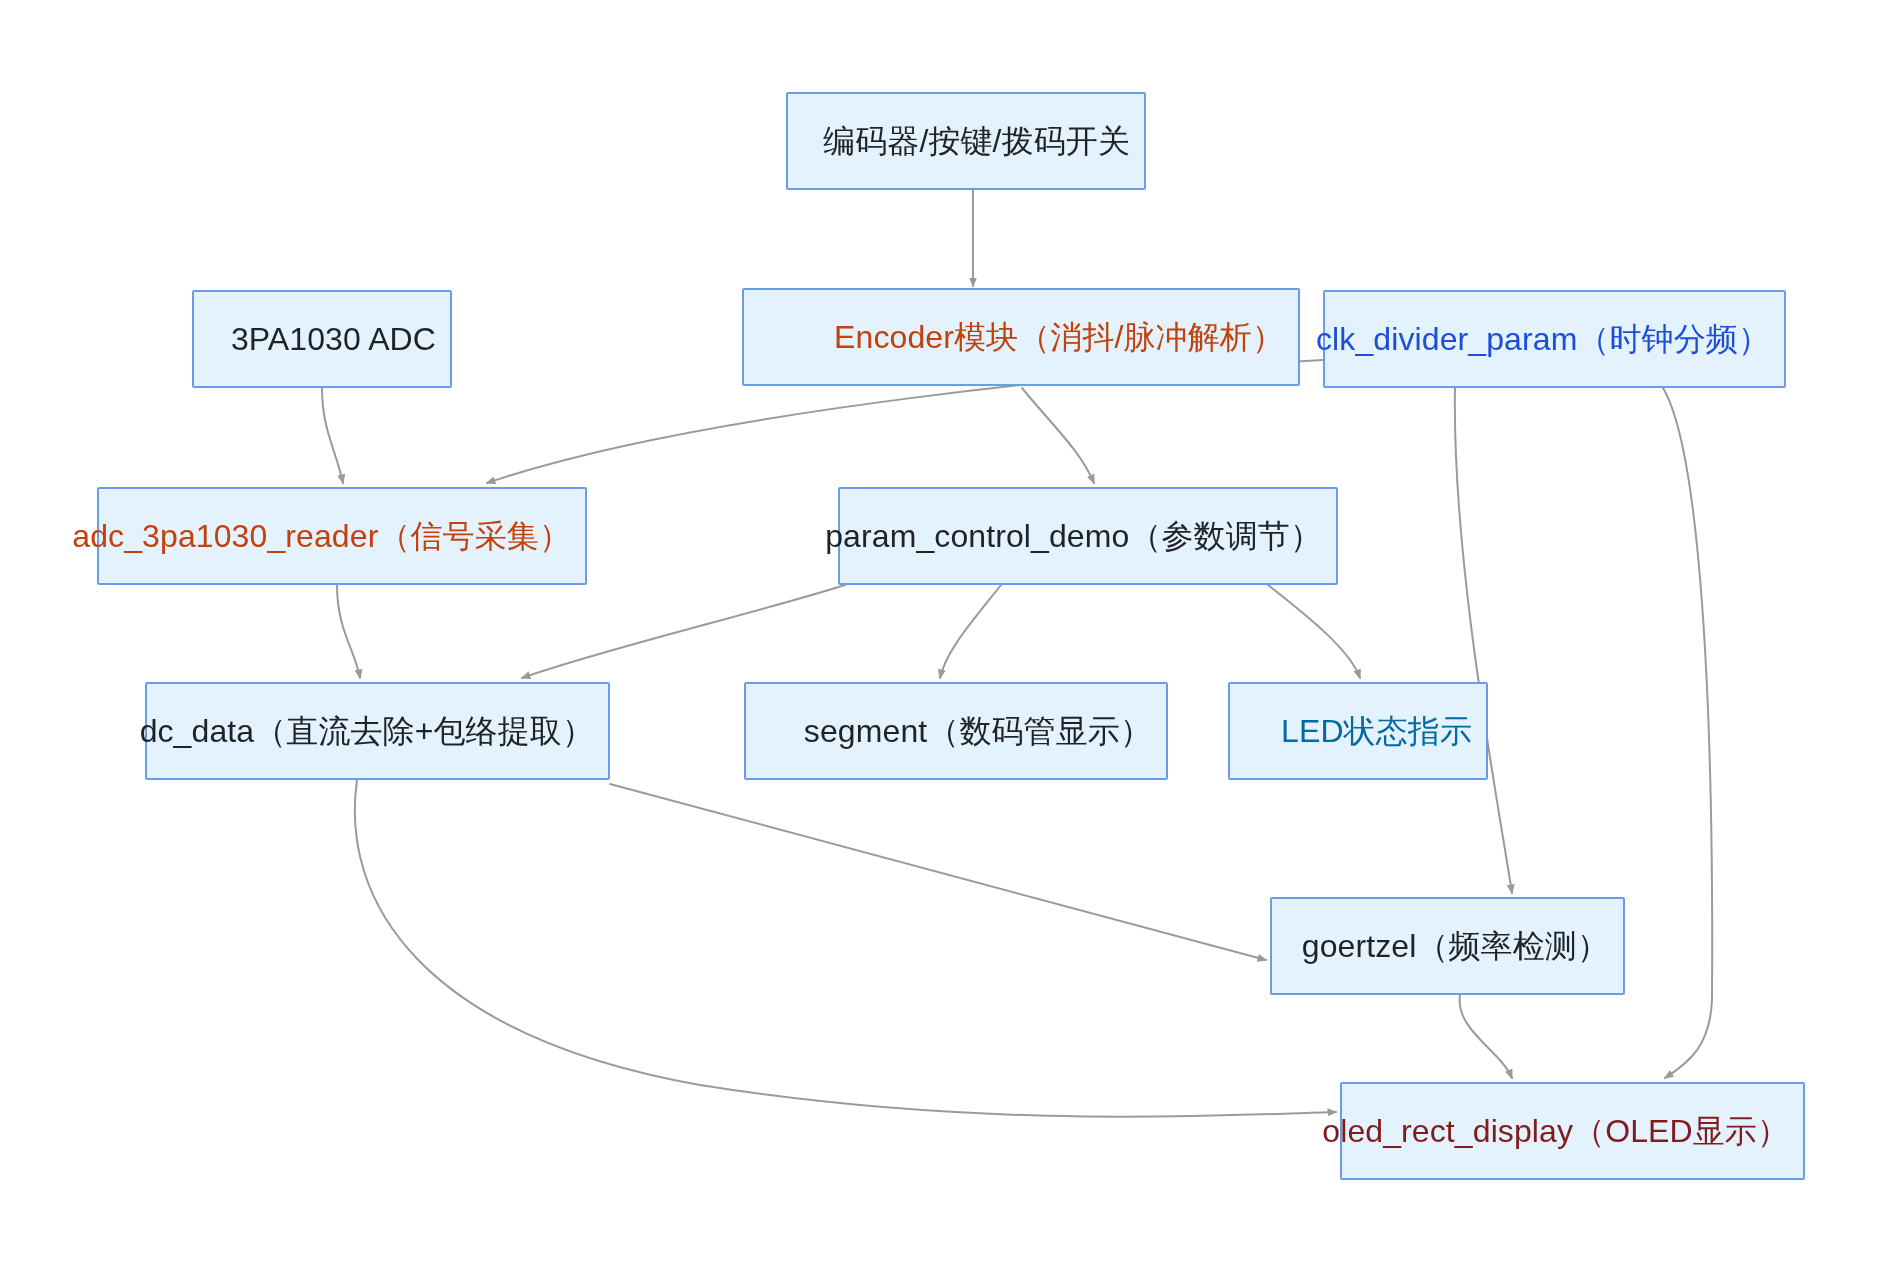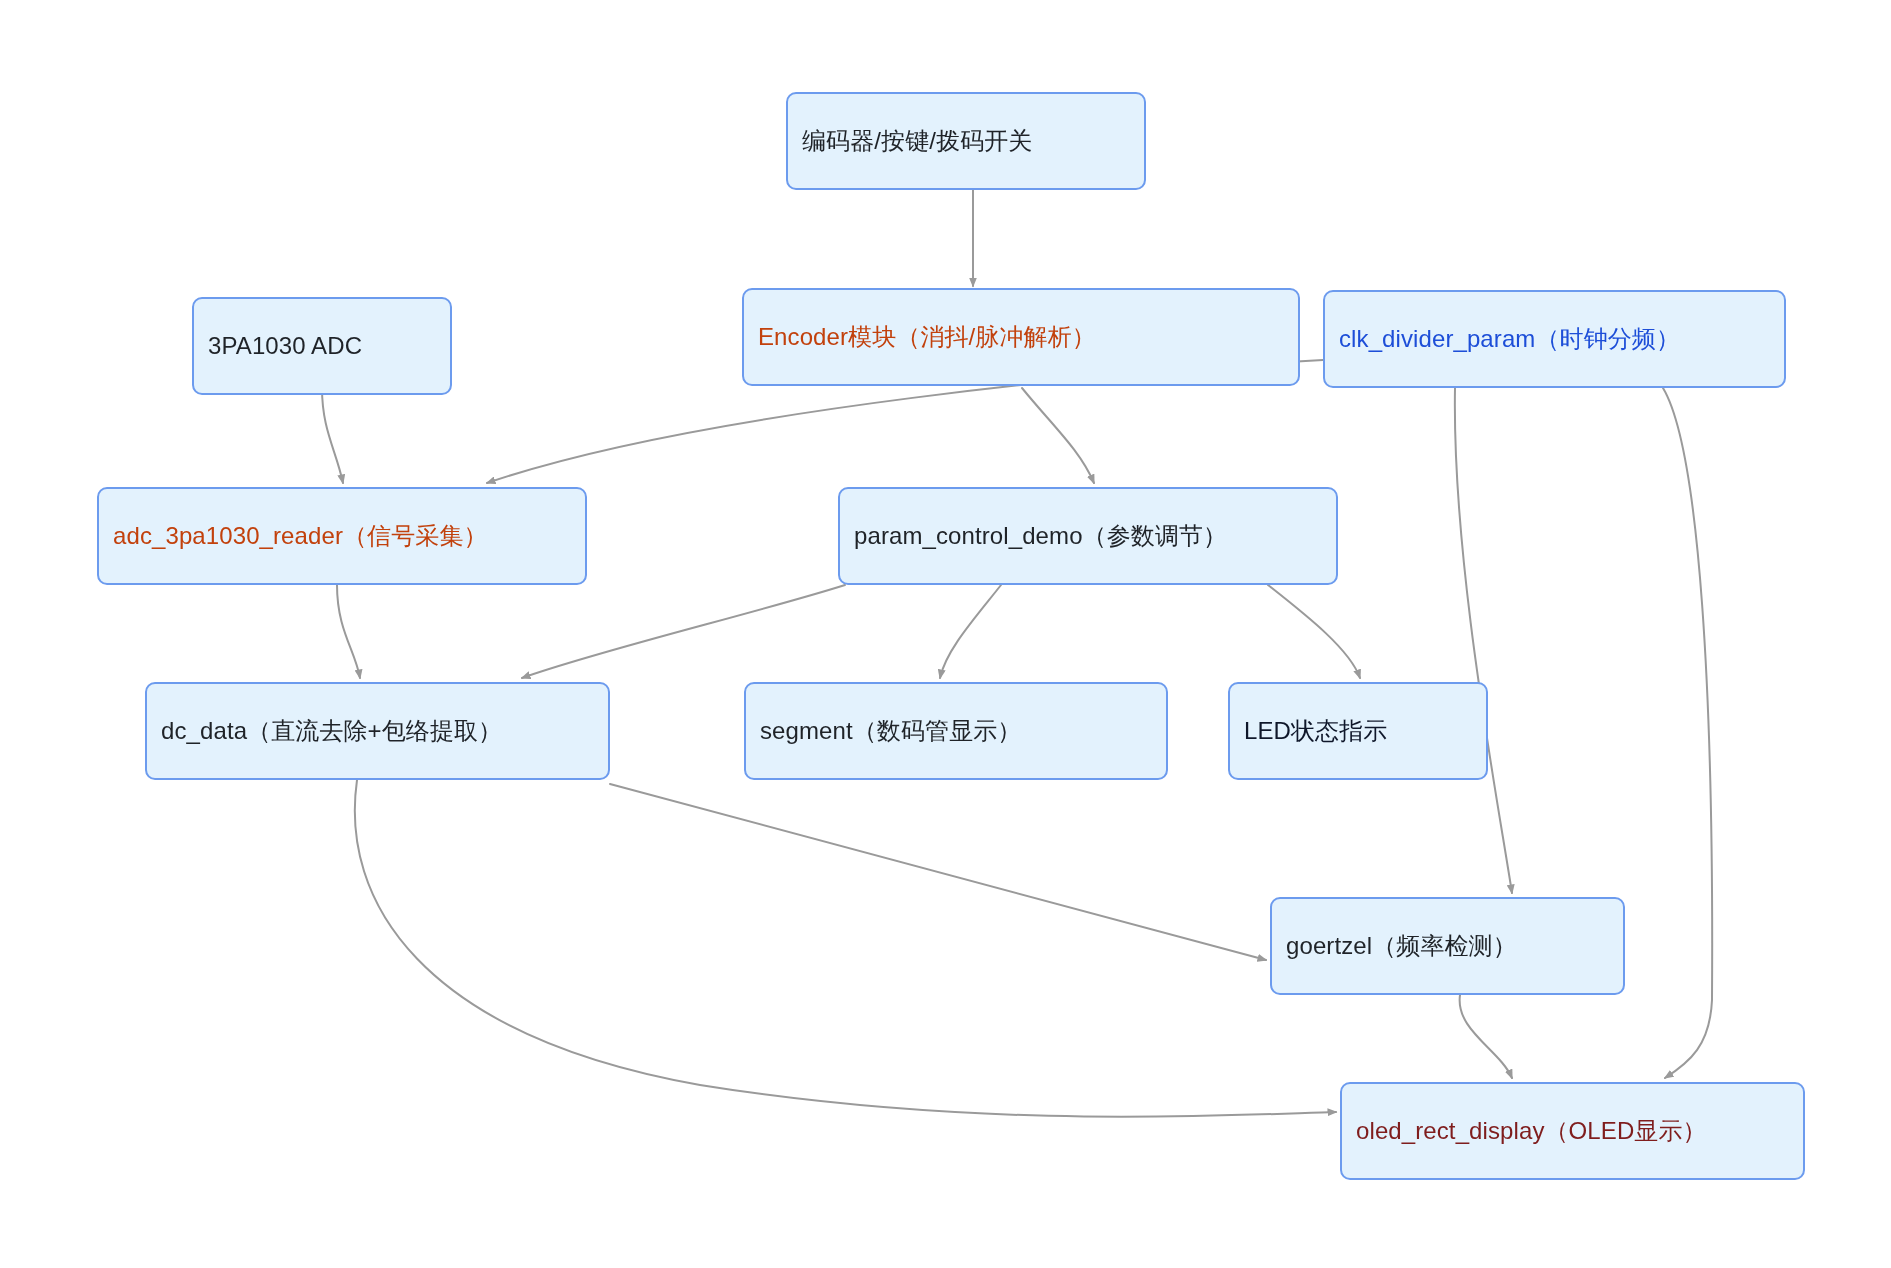--- a/index.html
+++ b/index.html
@@ -24,26 +24,26 @@
     top: 0;
     width: 1891px;
     height: 1268px;
     pointer-events: none;
   }
   .node {
     position: absolute;
     box-sizing: border-box;
     background: #e3f2fd;
     border: 2px solid #6c9bee;
-    border-radius: 10px;
+    border-radius: 2px;
     display: flex;
     align-items: center;
-    justify-content: flex-start;
+    justify-content: flex-end;
     color: #1f2328;
-    font-size: 24px;
+    font-size: 32px;
     line-height: 1.25;
     text-align: center;
     letter-spacing: 0.1px;
     white-space: nowrap;
   }
   .node-label {
     display: block;
     padding: 0 14px;
   }
 </style>
@@ -72,42 +72,42 @@
         <path d="M 610 784 L 1266 960" fill="none" stroke="#9a9a9a" stroke-width="2" stroke-linecap="round" marker-end="url(#arrowhead)"></path>
         <path d="M 357 780 C 340 900, 420 1035, 700 1085 C 980 1130, 1230 1115, 1336 1112" fill="none" stroke="#9a9a9a" stroke-width="2" stroke-linecap="round" marker-end="url(#arrowhead)"></path>
         <path d="M 1460 995 C 1455 1030, 1500 1050, 1512 1078" fill="none" stroke="#9a9a9a" stroke-width="2" stroke-linecap="round" marker-end="url(#arrowhead)"></path>
       </g>
   </svg>
 
   <div id="nodes-layer">
       <div class="node" style="left: 786px; top: 92px; width: 360px; height: 98px; background: rgb(227, 242, 253); border-color: rgb(108, 155, 238); color: rgb(31, 35, 40);">
         <span class="node-label">编码器/按键/拨码开关</span>
       </div>
-      <div class="node" style="left: 192px; top: 290px; width: 260px; height: 98px; background: rgb(227, 242, 253); border-color: rgb(108, 155, 238); color: rgb(31, 35, 40); margin-top: 7px;">
+      <div class="node" style="left: 192px; top: 290px; width: 260px; height: 98px; background: rgb(227, 242, 253); border-color: rgb(108, 155, 238); color: rgb(31, 35, 40);">
         <span class="node-label">3PA1030 ADC</span>
       </div>
       <div class="node" style="left: 742px; top: 288px; width: 558px; height: 98px; background: rgb(227, 242, 253); border-color: rgb(108, 155, 238); color: #c2410c;">
         <span class="node-label">Encoder模块（消抖/脉冲解析）</span>
       </div>
       <div class="node" style="left: 1323px; top: 290px; width: 463px; height: 98px; background: rgb(227, 242, 253); border-color: rgb(108, 155, 238); color: #1d4ed8;">
         <span class="node-label">clk_divider_param（时钟分频）</span>
       </div>
       <div class="node" style="left: 97px; top: 487px; width: 490px; height: 98px; background: rgb(227, 242, 253); border-color: rgb(108, 155, 238); color: #c2410c;">
         <span class="node-label">adc_3pa1030_reader（信号采集）</span>
       </div>
       <div class="node" style="left: 838px; top: 487px; width: 500px; height: 98px; background: rgb(227, 242, 253); border-color: rgb(108, 155, 238); color: rgb(31, 35, 40);">
         <span class="node-label">param_control_demo（参数调节）</span>
       </div>
       <div class="node" style="left: 145px; top: 682px; width: 465px; height: 98px; background: rgb(227, 242, 253); border-color: rgb(108, 155, 238); color: rgb(31, 35, 40);">
         <span class="node-label">dc_data（直流去除+包络提取）</span>
       </div>
       <div class="node" style="left: 744px; top: 682px; width: 424px; height: 98px; background: rgb(227, 242, 253); border-color: rgb(108, 155, 238); color: rgb(31, 35, 40);">
         <span class="node-label">segment（数码管显示）</span>
       </div>
-      <div class="node" style="left: 1228px; top: 682px; width: 260px; height: 98px; background: rgb(227, 242, 253); border-color: rgb(108, 155, 238); color: #0f172a;">
+      <div class="node" style="left: 1228px; top: 682px; width: 260px; height: 98px; background: rgb(227, 242, 253); border-color: rgb(108, 155, 238); color: #0369a1;">
         <span class="node-label">LED状态指示</span>
       </div>
       <div class="node" style="left: 1270px; top: 897px; width: 355px; height: 98px; background: rgb(227, 242, 253); border-color: rgb(108, 155, 238); color: rgb(31, 35, 40);">
         <span class="node-label">goertzel（频率检测）</span>
       </div>
       <div class="node" style="left: 1340px; top: 1082px; width: 465px; height: 98px; background: rgb(227, 242, 253); border-color: rgb(108, 155, 238); color: #7f1d1d;">
         <span class="node-label">oled_rect_display（OLED显示）</span>
       </div>
     </div>
 

